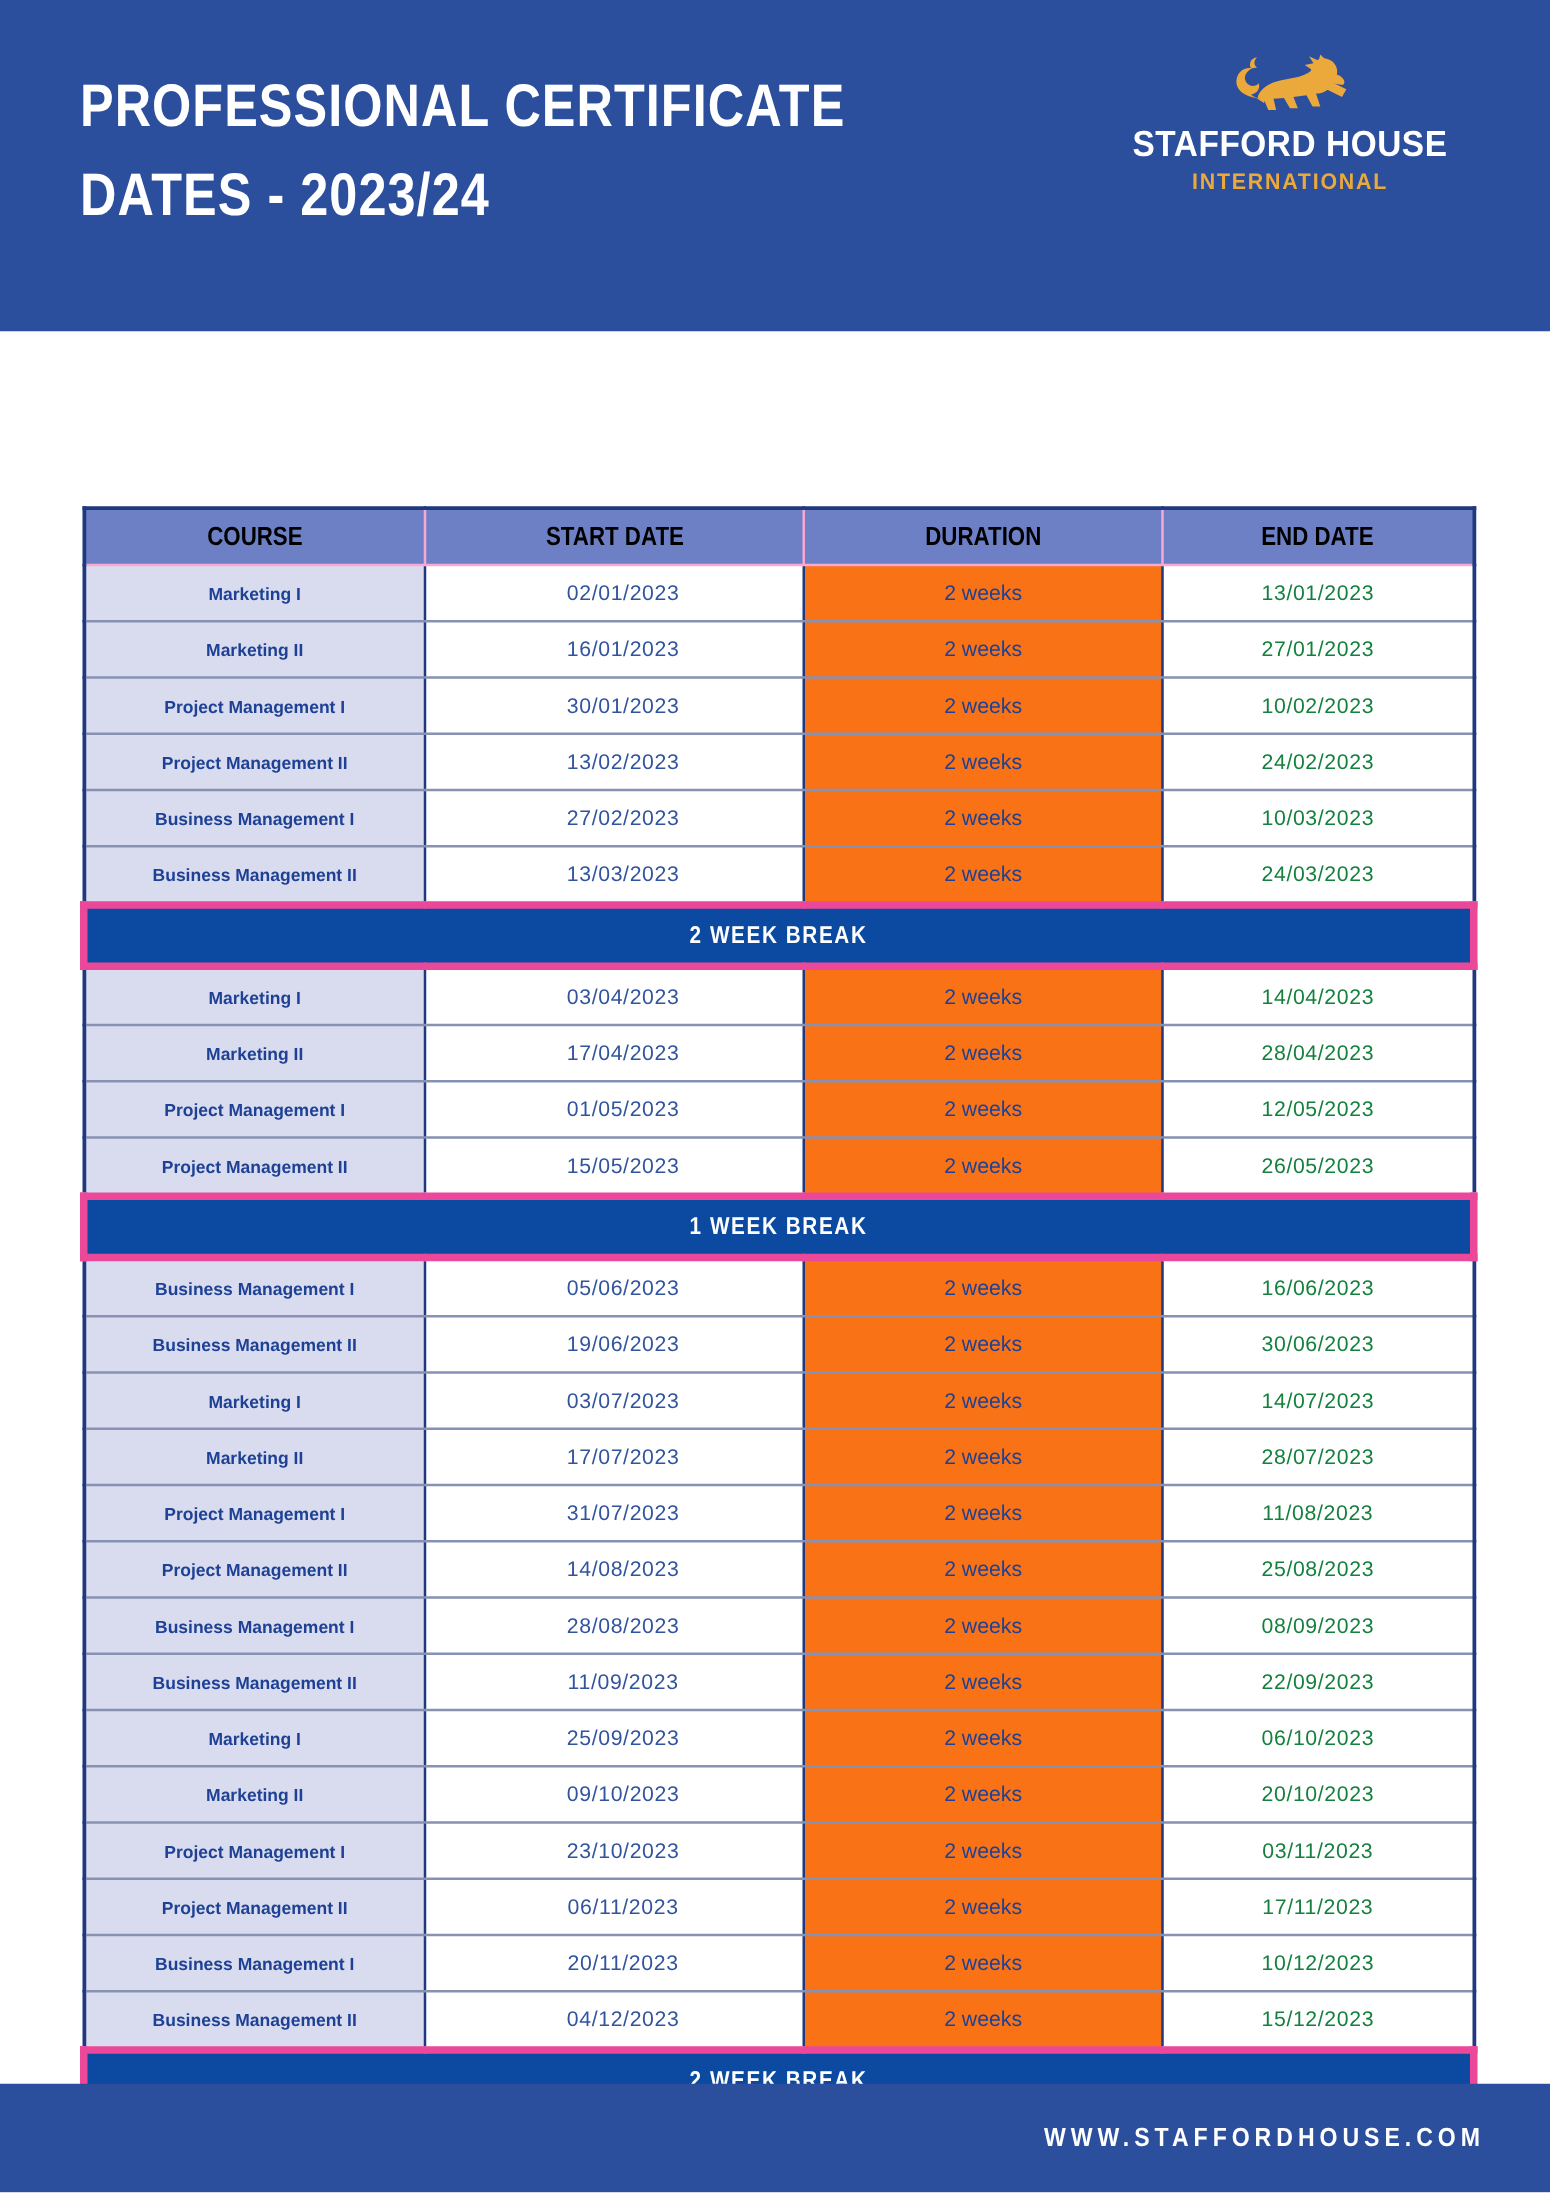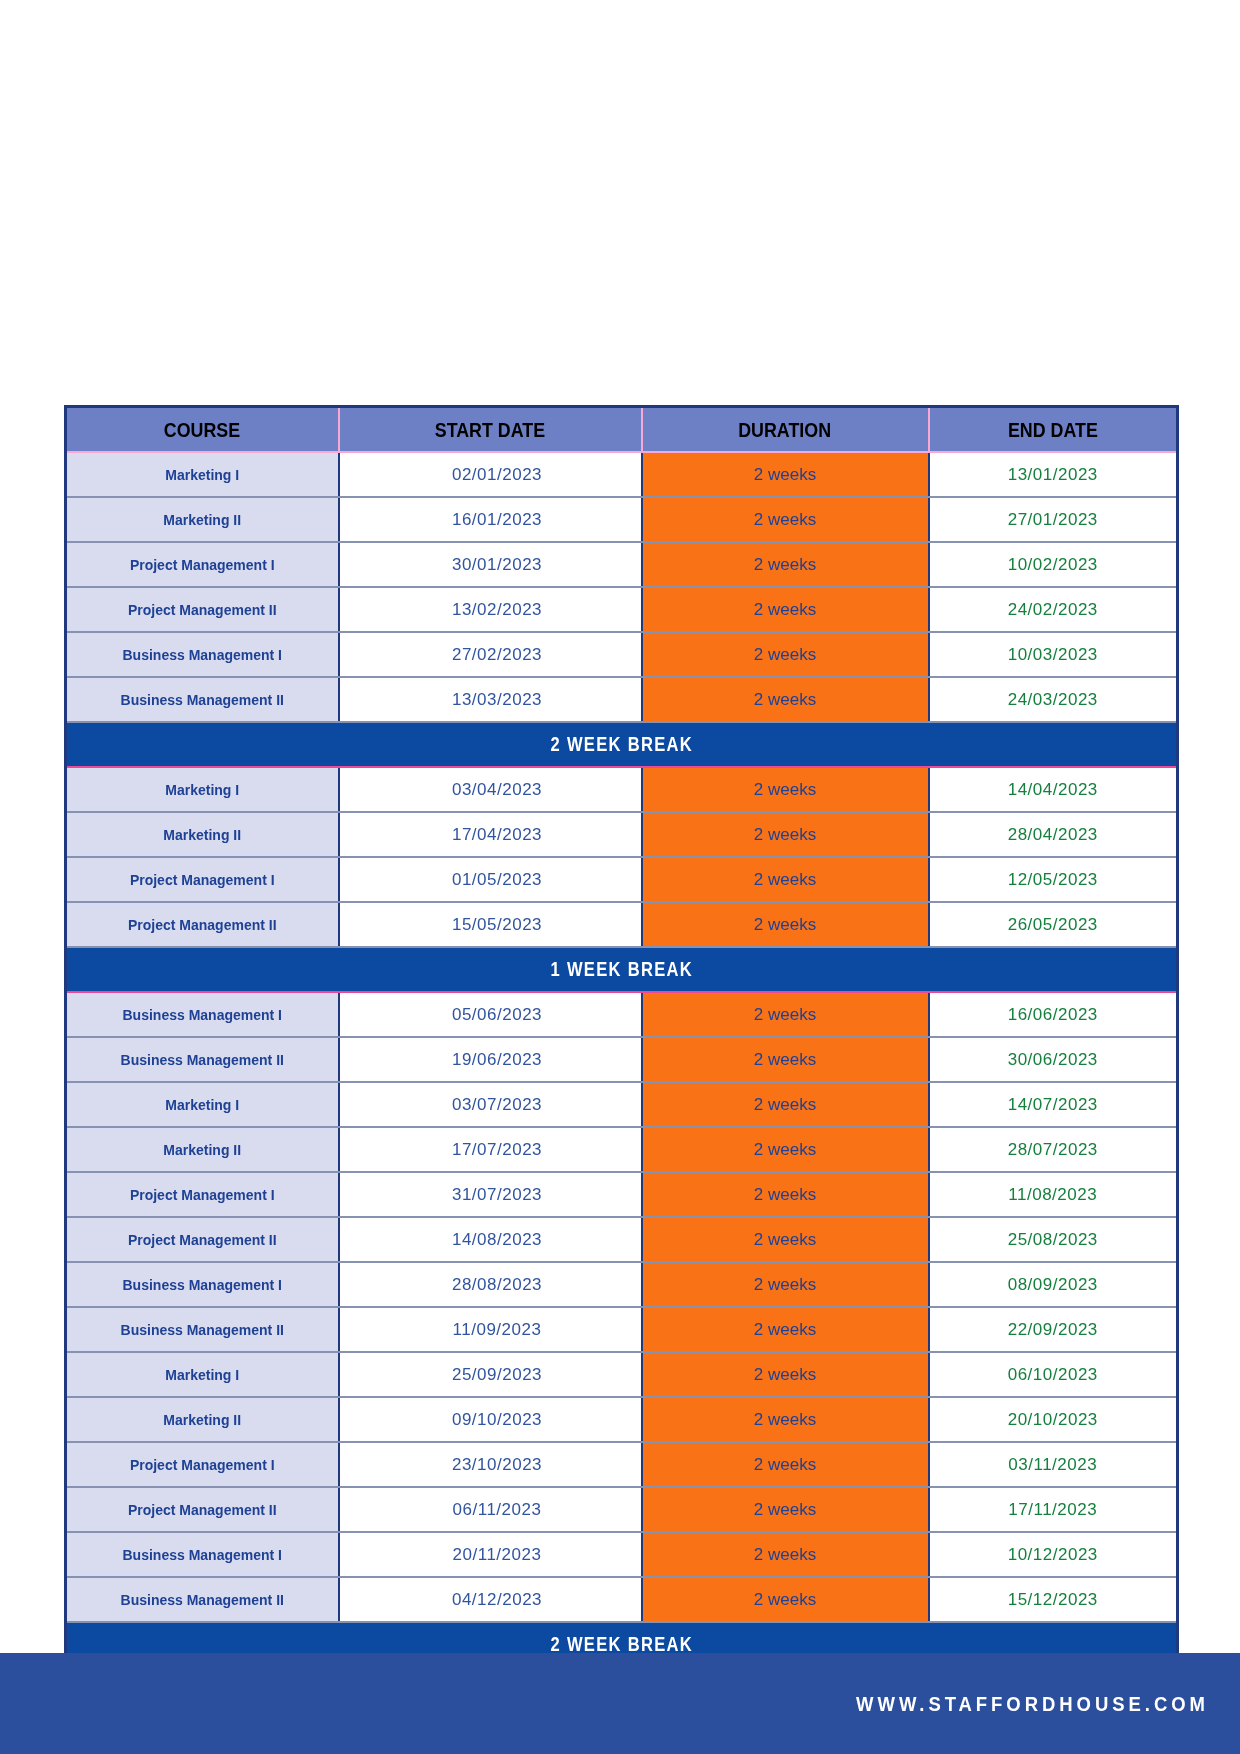--- a/index.html
+++ b/index.html
@@ -59,39 +59,74 @@
     height:43px; text-align:center; vertical-align:middle; padding:0;
     border-left:2px solid #20397E; border-right:2px solid #20397E;
     border-top:2px solid #8791B2; border-bottom:2px solid #8791B2;
   }
   td.cell-course   { background:#D9DCEE; color:#1E4195; font-weight:bold; font-size:14px; }
   td.cell-start    { background:#ffffff; color:#31549F; font-size:17px; letter-spacing:0.5px;padding-left:14px; }
   td.cell-duration { background:#f97316; color:#1E4195; font-weight:normal; font-size:17px; }
   td.cell-end      { background:#ffffff; color:#15803d; font-size:17px; letter-spacing:0.5px; }
   tr.break-row td {
     background:#0C49A0; color:#ffffff; font-weight:bold; font-size:19.5px;
-    letter-spacing:1.5px; border:2px solid #ec4899;
+    letter-spacing:1.5px; border:6px solid #ec4899;
   }
 
   
   .footer {
-    position:absolute; left:0; right:0; bottom:0; height:101px; background:#2B4F9D;
+    position:absolute; left:0; right:0; bottom:0; height:87px; background:#2B4F9D;
     display:flex; align-items:center; justify-content:flex-end;
-    padding-right:31px; box-sizing:border-box;
+    padding-right:52px; box-sizing:border-box;
   }
   .footer-url {
     color:#ffffff; font-weight:bold; font-size:21px; letter-spacing:4.5px;
     white-space:nowrap; transform:scaleX(0.88); transform-origin:right center;
   }
 </style>
 </head>
 <body>
 
 <div class="page">
 
+  <header class="hero">
+    <div class="hero-title">
+      <div>PROFESSIONAL CERTIFICATE</div>
+      <div>DATES - 2023/24</div>
+    </div>
+
+    <div class="logo">
+      <svg width="104" height="56" viewBox="0 0 150 80" aria-hidden="true">
+        <g fill="#EBA93C">
+
+          <path d="M36 52 C20 50 10 40 14 28 C16 21 24 16 31 18 C25 21 21 27 24 33 C27 39 35 40 39 35 C41 41 37 47 30 48 C34 52 41 54 47 52 L45 58 Z"></path>
+          <path d="M30 18 C27 12 30 6 37 5 C33 9 33 14 37 17 Z"></path>
+
+          <path d="M38 50
+                   C42 40 54 33 68 31
+                   C80 29 92 27 99 21
+                   C100 11 109 4 118 7
+                   C126 9 131 17 129 25
+                   C137 28 140 34 136 37
+                   L124 35
+                   C121 42 114 47 105 47
+                   L110 62 L101 62 L94 49
+                   L79 51 L84 64 L75 64 L68 52
+                   L56 53 L59 66 L50 66 L45 54
+                   C40 54 37 52 38 50 Z"></path>
+
+          <path d="M122 33 L140 42 L135 51 L117 42 Z"></path>
+
+          <path d="M101 20 L92 14 L102 12 L97 4 L108 9 L110 2 L116 8 Z"></path>
+        </g>
+      </svg>
+      <div class="logo-word">STAFFORD HOUSE</div>
+      <div class="logo-sub">INTERNATIONAL</div>
+    </div>
+  </header>
 
 
   <table class="schedule">
     <colgroup>
       <col style="width:273px">
         <col style="width:303px">
         <col style="width:287px">
         <col style="width:249px">
     </colgroup>
     <thead>

